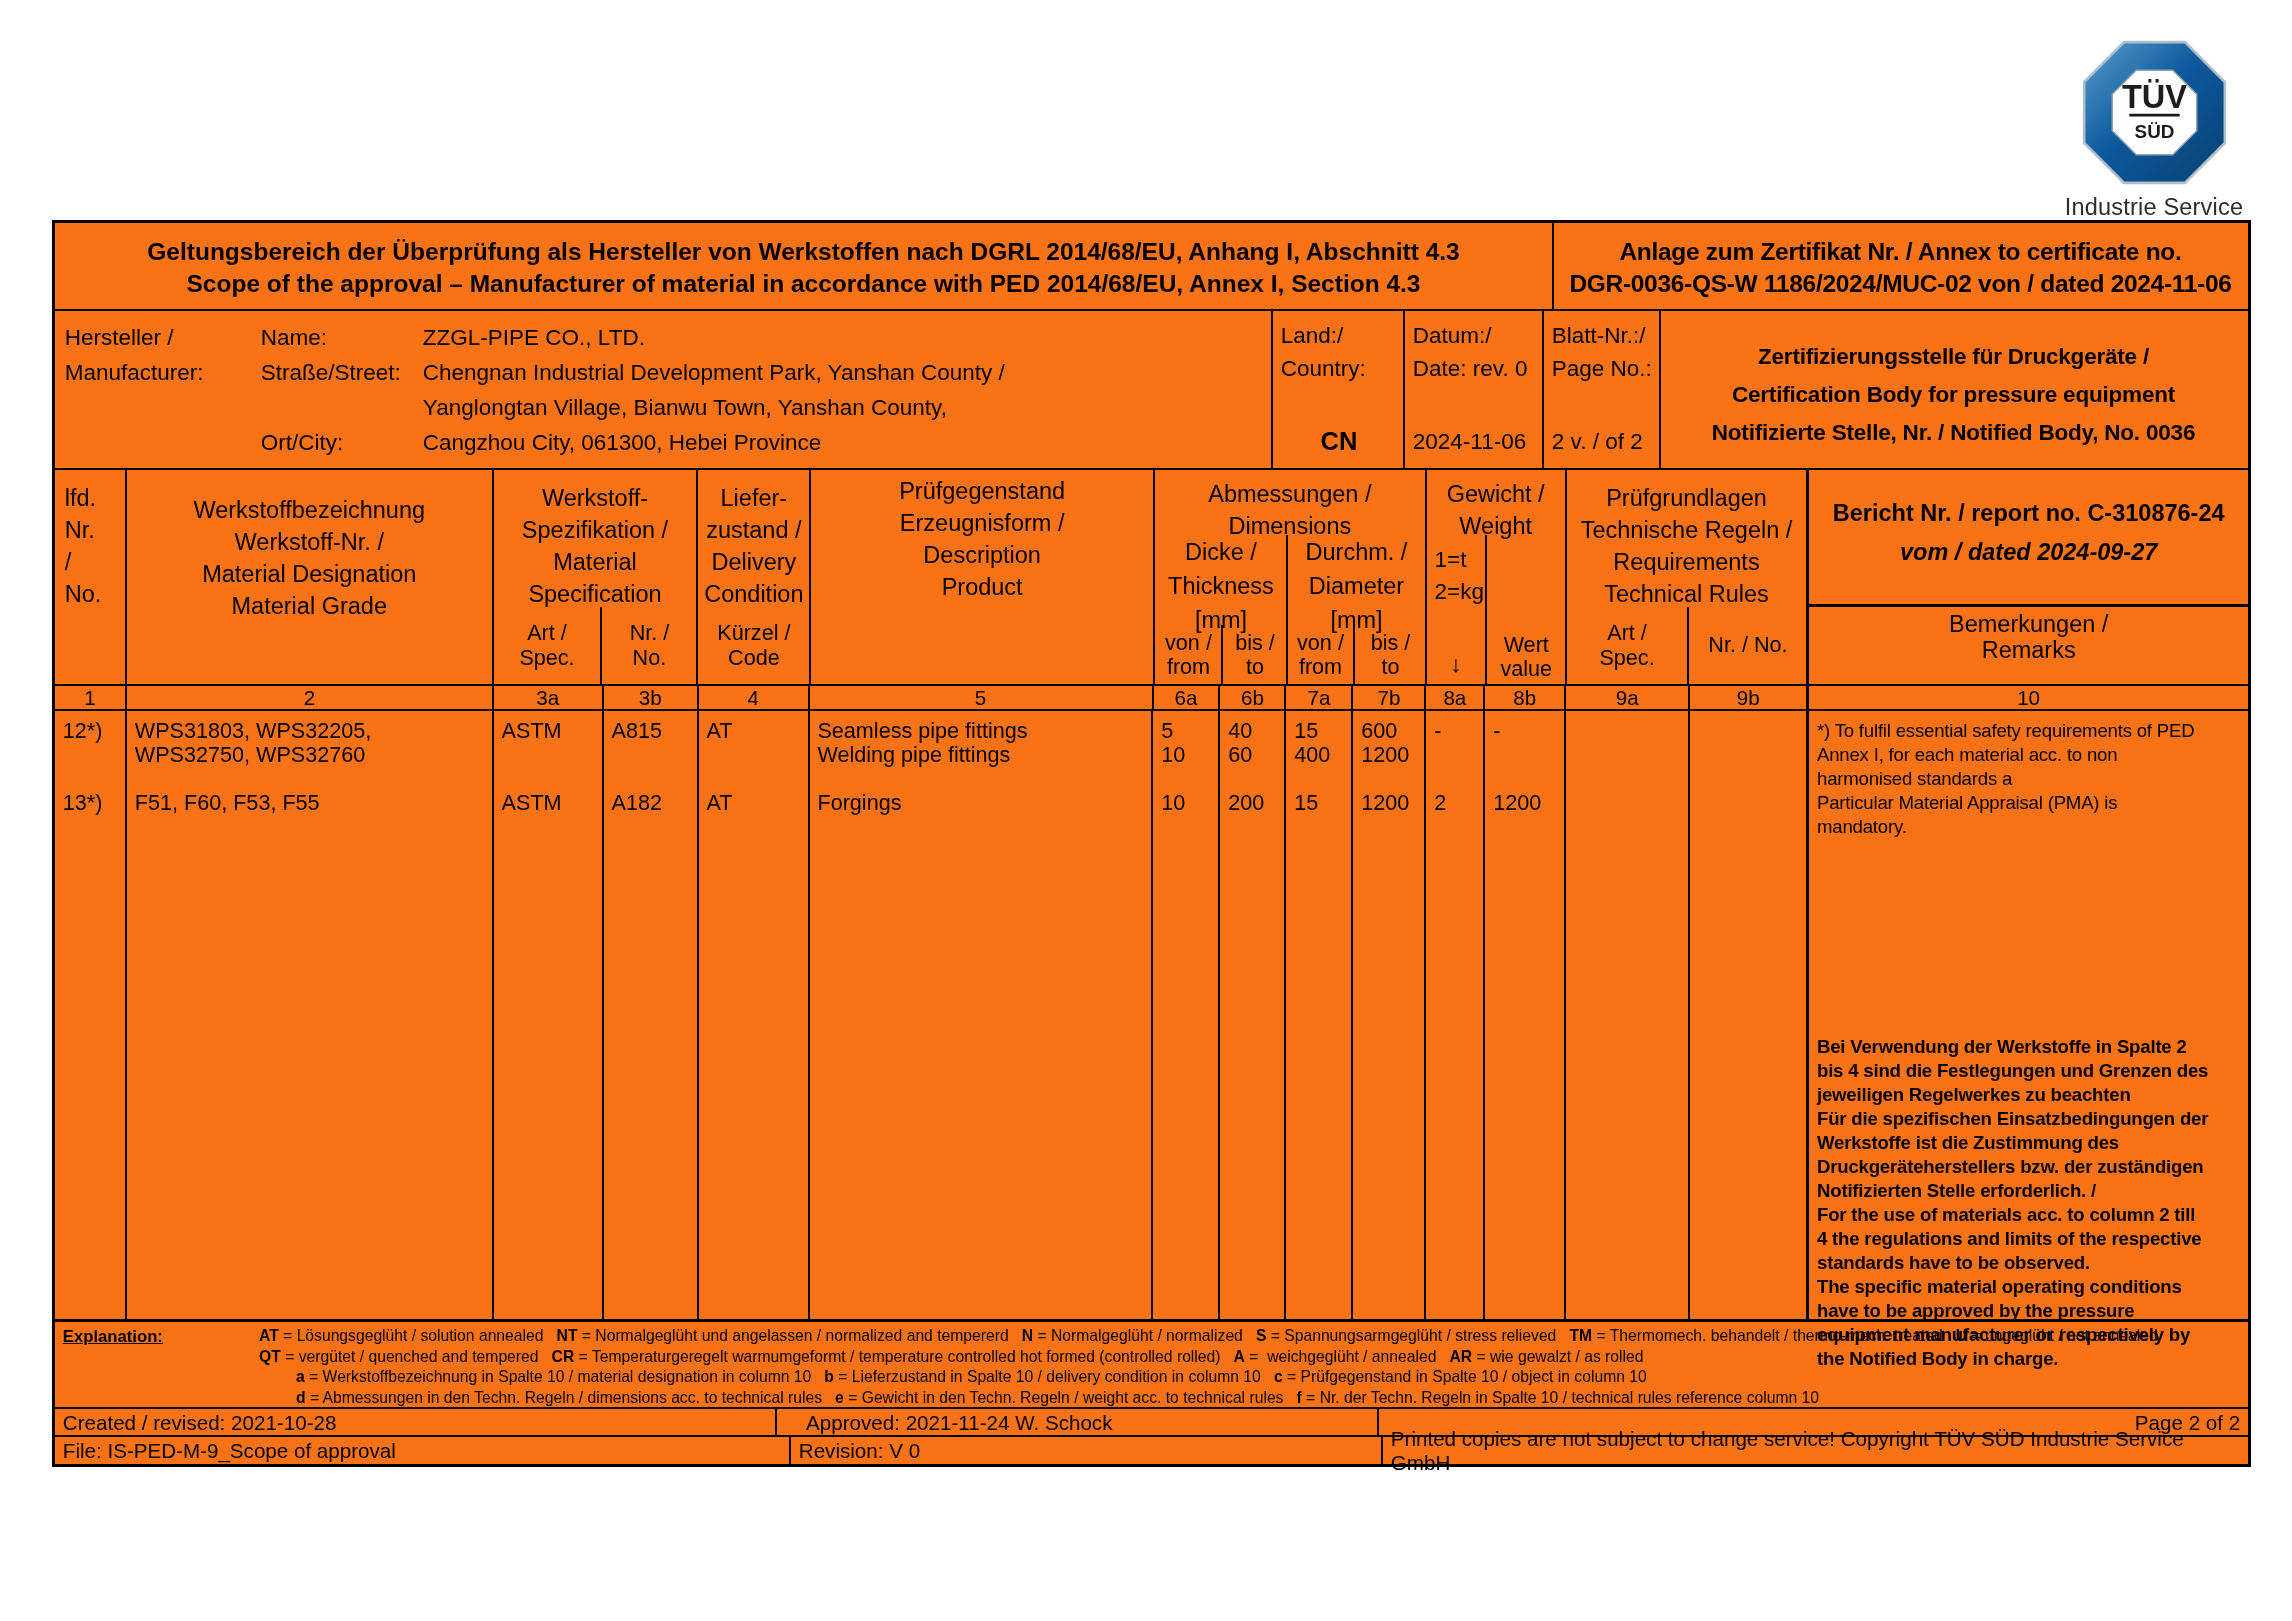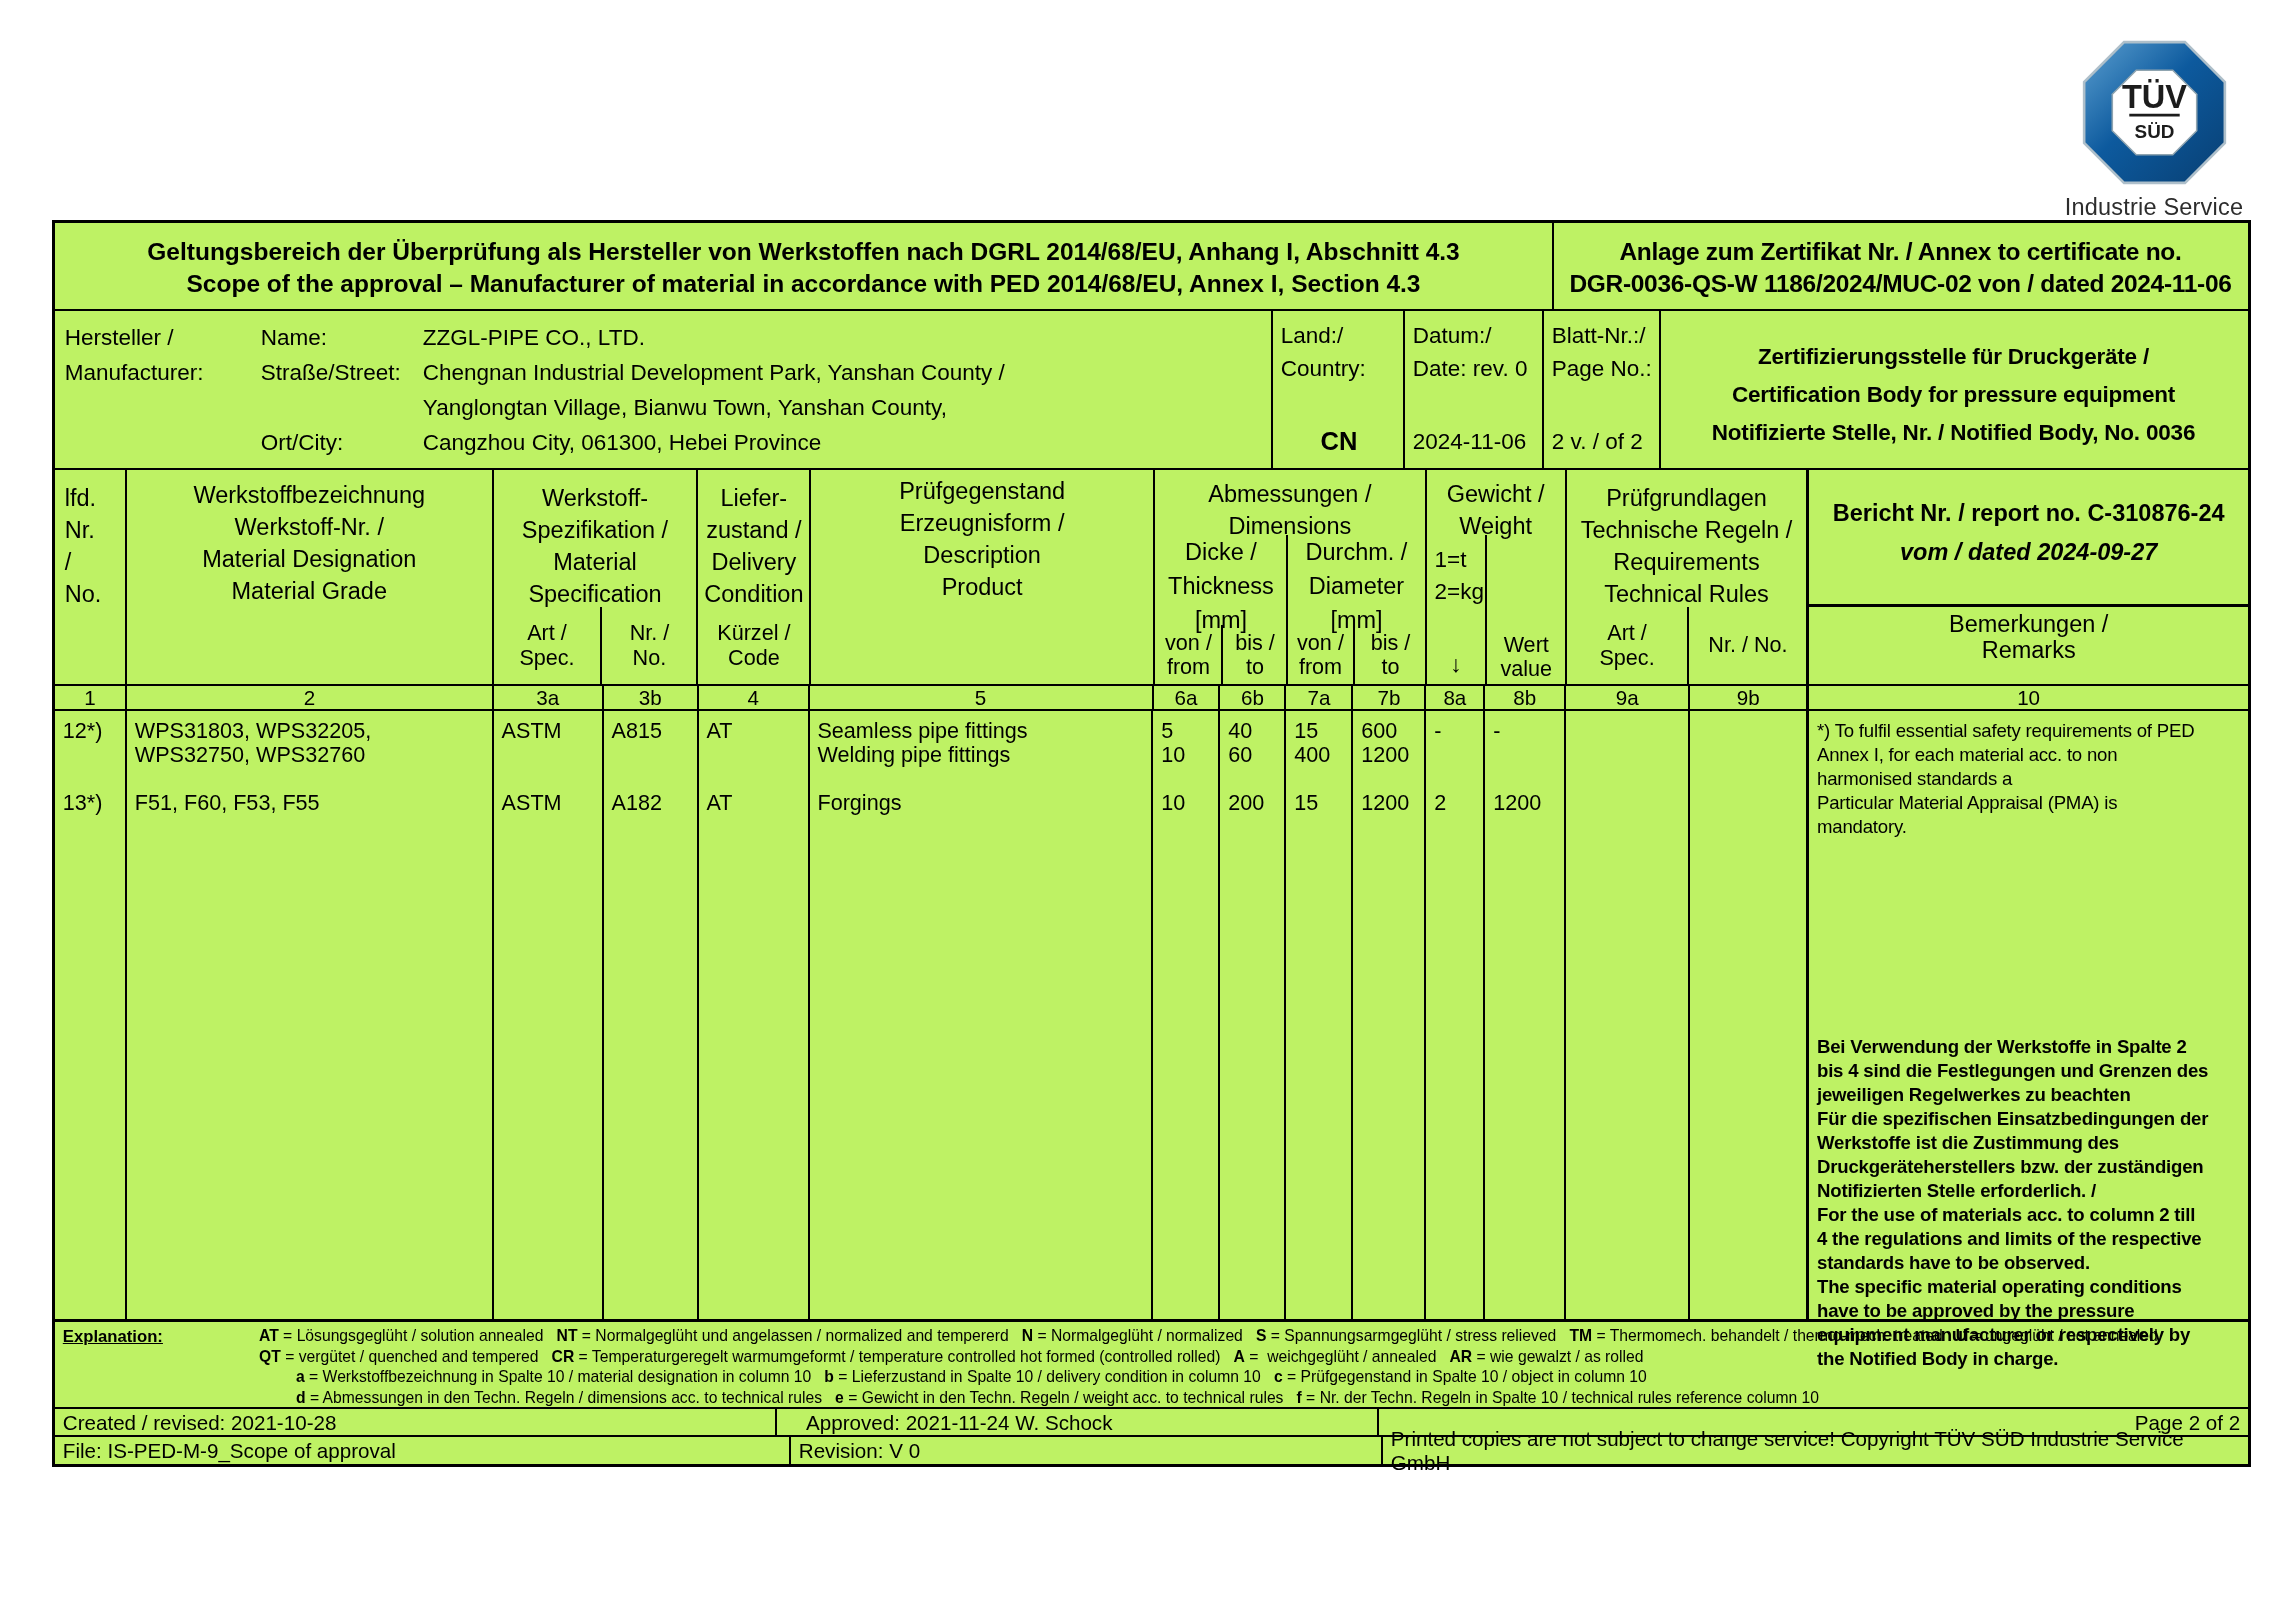--- a/index.html
+++ b/index.html
@@ -11,21 +11,21 @@
     color:#000;
   }
   .pre { white-space: pre-line; }
 
   
   .logo-wrap { position:absolute; top:39px; right:41px; width:196px;
     display:flex; flex-direction:column; align-items:center; }
   .logo-sub { margin-top:7.8px; font-size:23.5px; color:#2d2d2d; letter-spacing:0.2px; }
 
   
-  .doc { position:absolute; left:52px; top:220px; width:2199px; border:3.9px solid #000; background:#bef264; }
+  .doc { position:absolute; left:52px; top:220px; width:2199px; border:3.9px solid #000; background:#f97316; }
 
   
   .title-row { display:flex; height:88px; border-bottom:2.9px solid #000; }
   .title-main { width:1499px; border-right:2px solid #000; text-align:center; padding-top:12.7px;
     font-weight:bold; font-size:24.5px; line-height:32px; }
   .title-annex { width:693px; text-align:center; padding-top:12.7px;
     font-weight:bold; font-size:24.5px; line-height:32px; letter-spacing:-0.3px; }
 
   
   .manu-row { display:flex; height:159px; border-bottom:2.9px solid #000; font-size:22.5px; }
@@ -38,21 +38,21 @@
   .manu-bottom  { margin-top:auto; margin-bottom:9.8px; }
   .country-val  { text-align:center; font-weight:bold; font-size:25.5px; }
   .manu-cert { width:585px; text-align:center; padding-top:27.4px;
     font-weight:bold; font-size:22.5px; line-height:38px; letter-spacing:-0.2px; }
 
   
   .thead { display:flex; height:214px; font-size:23.5px; }
   .g { position:relative; border-right:2px solid #000; }
   .g:last-child { border-right:0; }
   .g1 { width:72px;  padding:11.8px 0 0 9.8px; line-height:32px; }
-  .g2 { width:367px; text-align:center; padding-top:9px; line-height:32px; }
+  .g2 { width:367px; text-align:center; padding-top:24px; line-height:32px; }
   .g3 { width:205px; } .g4 { width:113px; }
   .g5 { width:344px; text-align:center; padding-top:5px; line-height:32px; }
   .g6 { width:272px; } .g8 { width:140px; }
   .g9 { width:242px; } .g10 { width:440px; border-left:1px solid #000; }
   .hl-top { position:absolute; top:11.8px; left:0; right:0; text-align:center; line-height:32px; }
   .sub-zone { position:absolute; left:0; right:0; top:137px; bottom:0; display:flex; }
   .sub-cell { display:flex; align-items:center; justify-content:center; text-align:center;
     font-size:21.6px; line-height:24.5px; }
   .sc-3a { width:110px; border-right:2px solid #000; } .sc-3b { width:95px; }
   .sc-9a { width:124px; border-right:2px solid #000; } .sc-9b { width:118px; }

